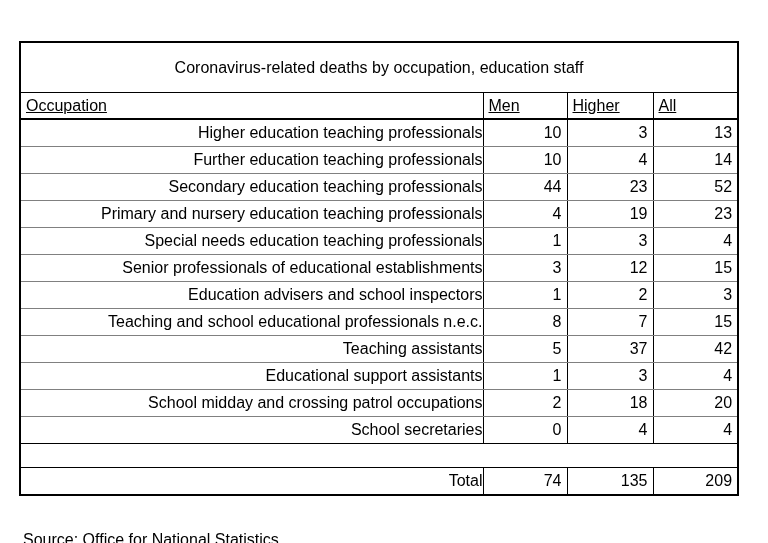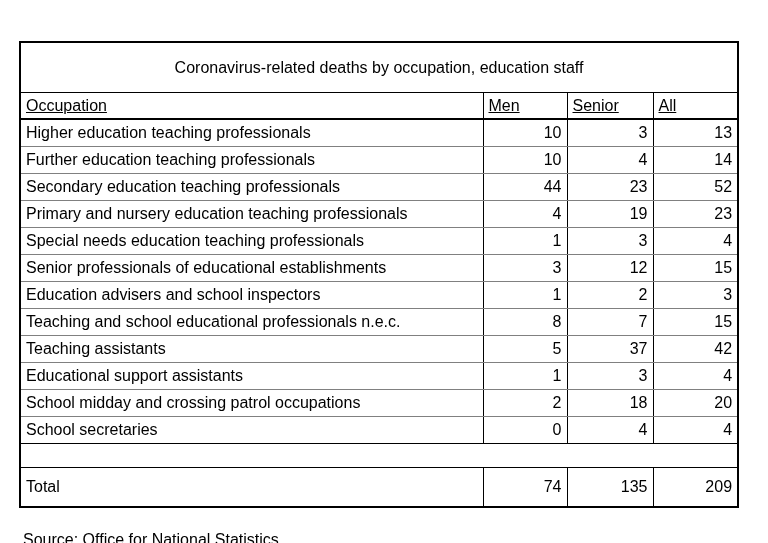--- a/index.html
+++ b/index.html
@@ -40,27 +40,27 @@
     border-bottom: 2px solid #000000;
     padding-left: 5px;
     text-decoration: underline;
   }
   .col-divider { border-left: 1px solid #000000; }
   .data-row td {
     height: 27px;
     border-bottom: 1px solid #808080;
   }
   .data-row.last-data td { border-bottom: 1px solid #000000; }
-  .occ-cell { padding-left: 5px; text-align: left; }
+  .occ-cell { padding-left: 5px; text-align: right; }
   .num-cell { padding-right: 5px; text-align: right; }
   .spacer-cell {
     height: 24px;
     border-bottom: 1px solid #000000;
   }
-  .total-row td { height: 40px; }
+  .total-row td { height: 28px; }
   .source-line {
     position: absolute;
     left: 23px;
     top: 511px;
     font-size: 16px;
   }
 </style>
 </head>
 <body>
 
@@ -72,21 +72,21 @@
       <col style="width:86px">
       <col style="width:85px">
     </colgroup>
     <tbody>
       <tr>
         <td colspan="4" class="title-cell">Coronavirus-related deaths by occupation, education staff</td>
       </tr>
       <tr class="header-row">
         <td>Occupation</td>
         <td class="col-divider">Men</td>
-        <td class="col-divider">Senior</td>
+        <td class="col-divider">Higher</td>
         <td class="col-divider">All</td>
       </tr>
 
       <tr class="data-row">
         <td class="occ-cell">Higher education teaching professionals</td>
         <td class="num-cell col-divider">10</td>
         <td class="num-cell col-divider">3</td>
         <td class="num-cell col-divider">13</td>
       </tr>
       <tr class="data-row">

